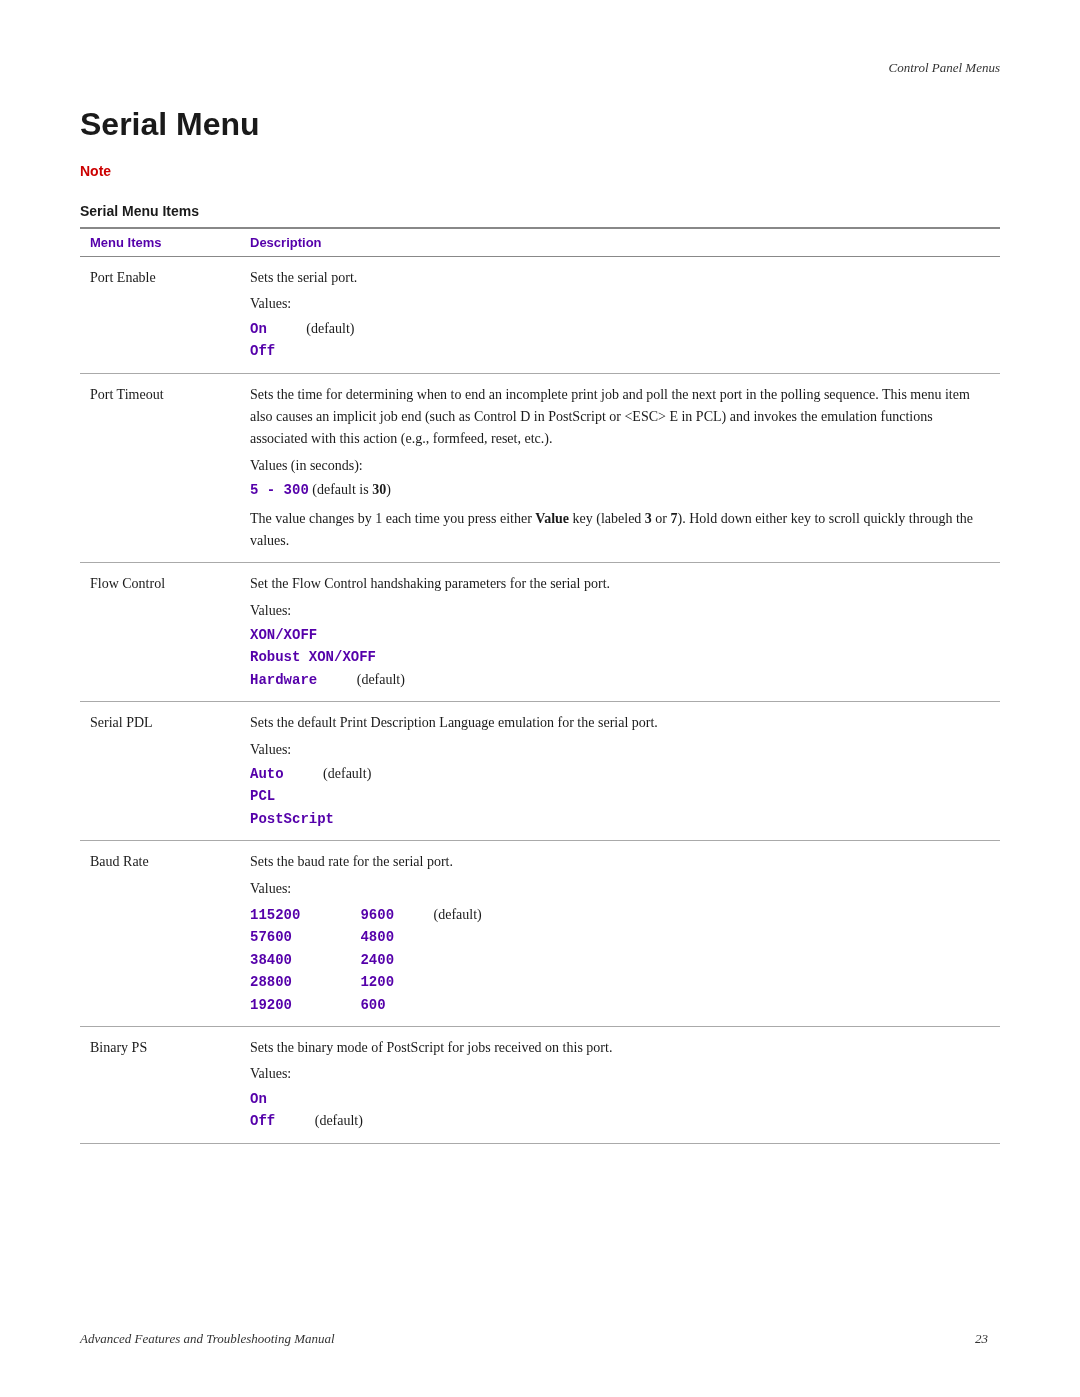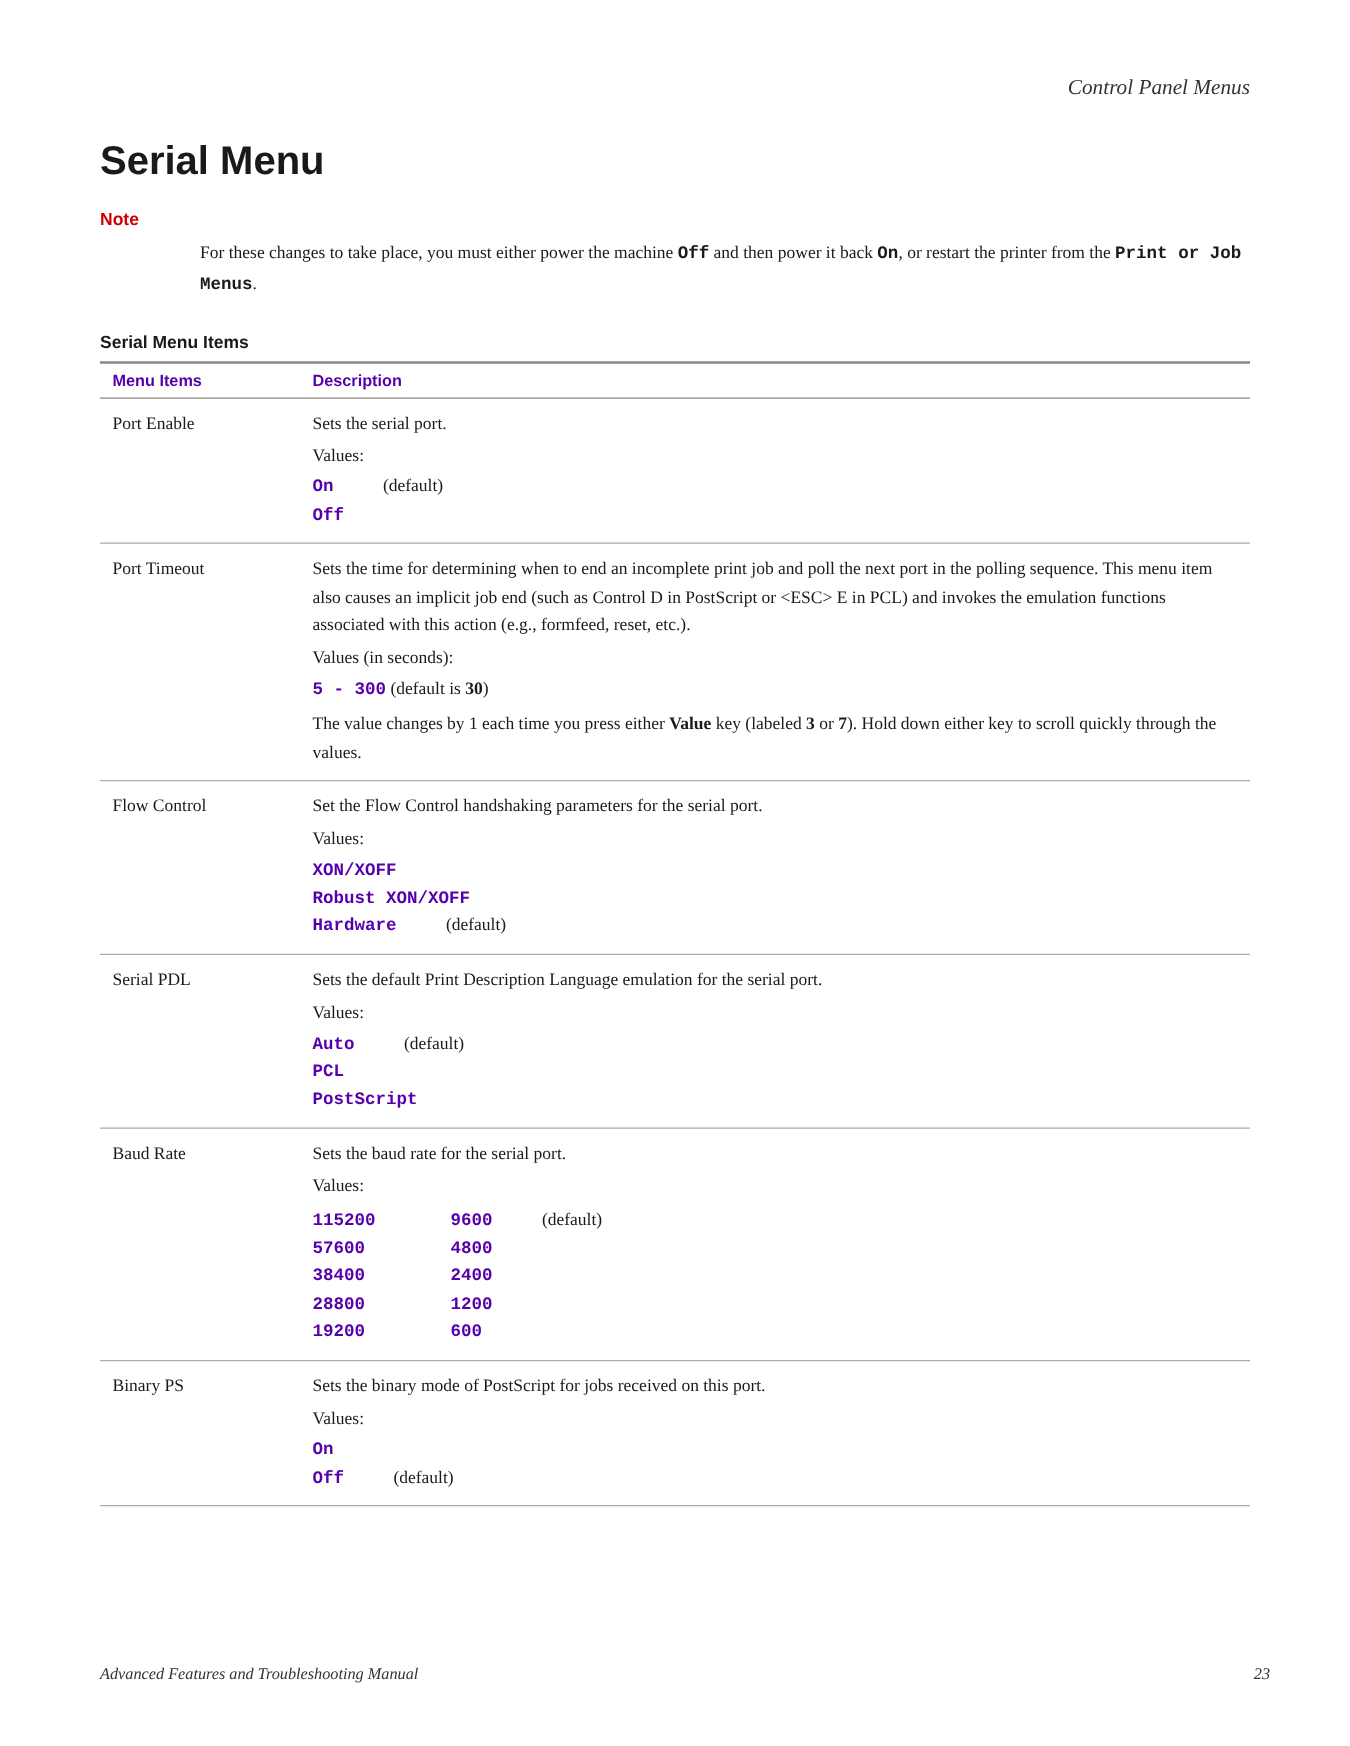--- a/index.html
+++ b/index.html
@@ -11,21 +11,21 @@
       width: 1080px;
       min-height: 1397px;
       position: relative;
     }
     .page {
       padding: 60px 80px 80px 80px;
     }
     .header-right {
       text-align: right;
       font-style: italic;
-      font-size: 17px;
+      font-size: 13px;
       color: #333;
       margin-bottom: 30px;
     }
     .page-title {
       font-size: 32px;
       font-weight: bold;
       color: #1a1a1a;
       margin-bottom: 20px;
       font-family: Arial, sans-serif;
     }
@@ -119,43 +119,40 @@
       gap: 60px;
     }
     .baud-col {
       display: flex;
       flex-direction: column;
     }
     .footer {
       position: absolute;
       bottom: 50px;
       left: 80px;
-      right: 64px;
+      right: 92px;
       display: flex;
       justify-content: space-between;
       align-items: center;
       font-style: italic;
       font-size: 13px;
       color: #333;
     }
   </style>
 </head>
 <body>
 
 <div class="page">
   <div class="header-right">Control Panel Menus</div>
 
   <div class="page-title">Serial Menu</div>
 
 
   <div class="note-section">
     <div class="note-label">Note</div>
-    <div class="note-content">
-      <span>For these changes to take place, you must either power the machine </span><span class="mono">Off</span><span> and then power it back </span><span class="mono">On</span><span>, or restart the printer from the </span><span class="mono">Print or Job Menus</span><span>.</span>
-    </div>
   </div>
 
   <div class="section-title">Serial Menu Items</div>
 
   <table class="menu-table">
     <thead>
       <tr>
         <th>Menu Items</th>
         <th>Description</th>
       </tr>

